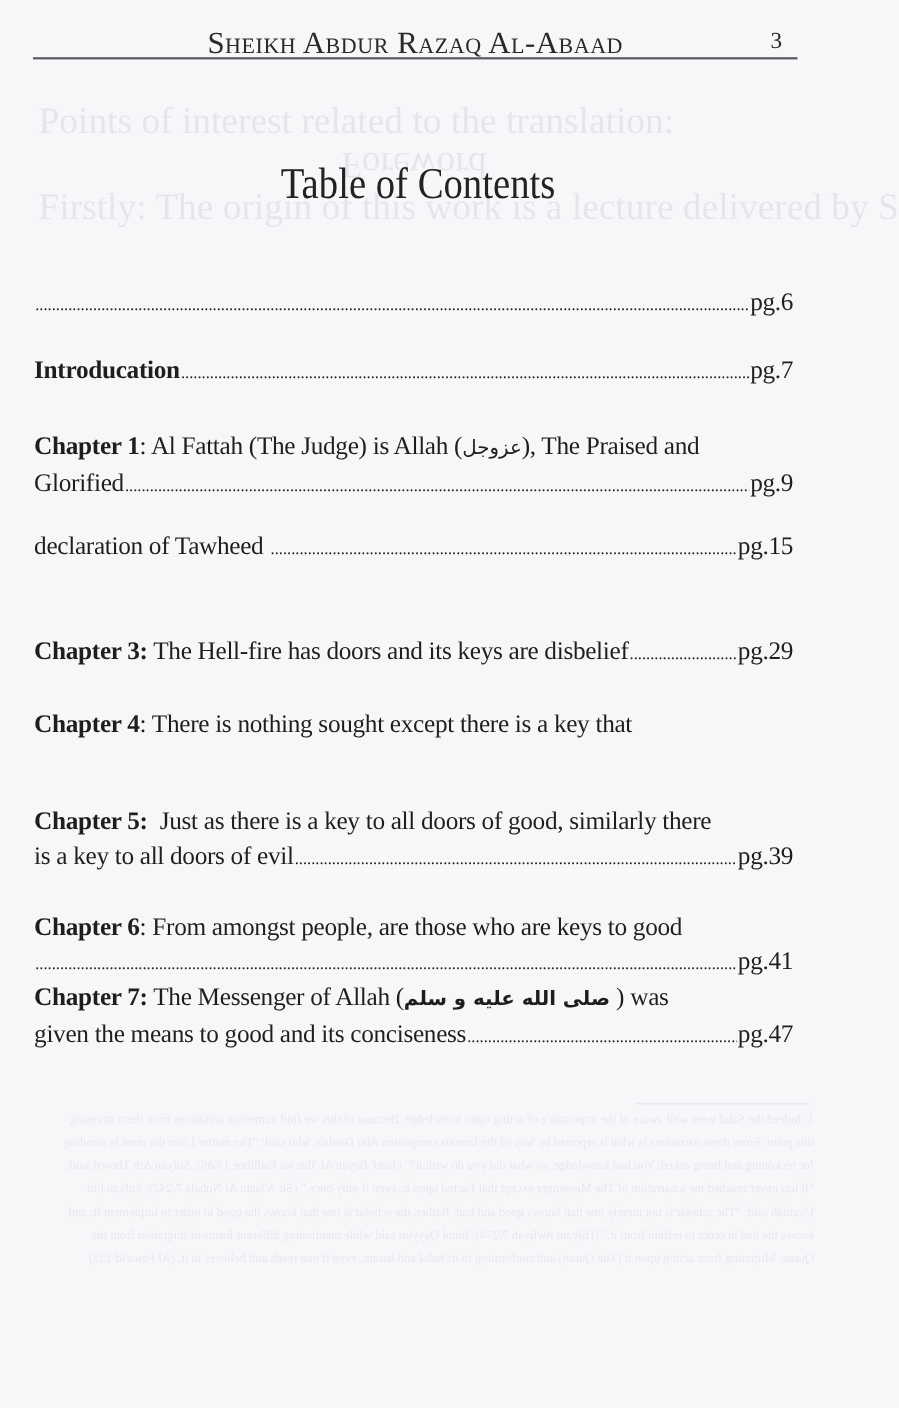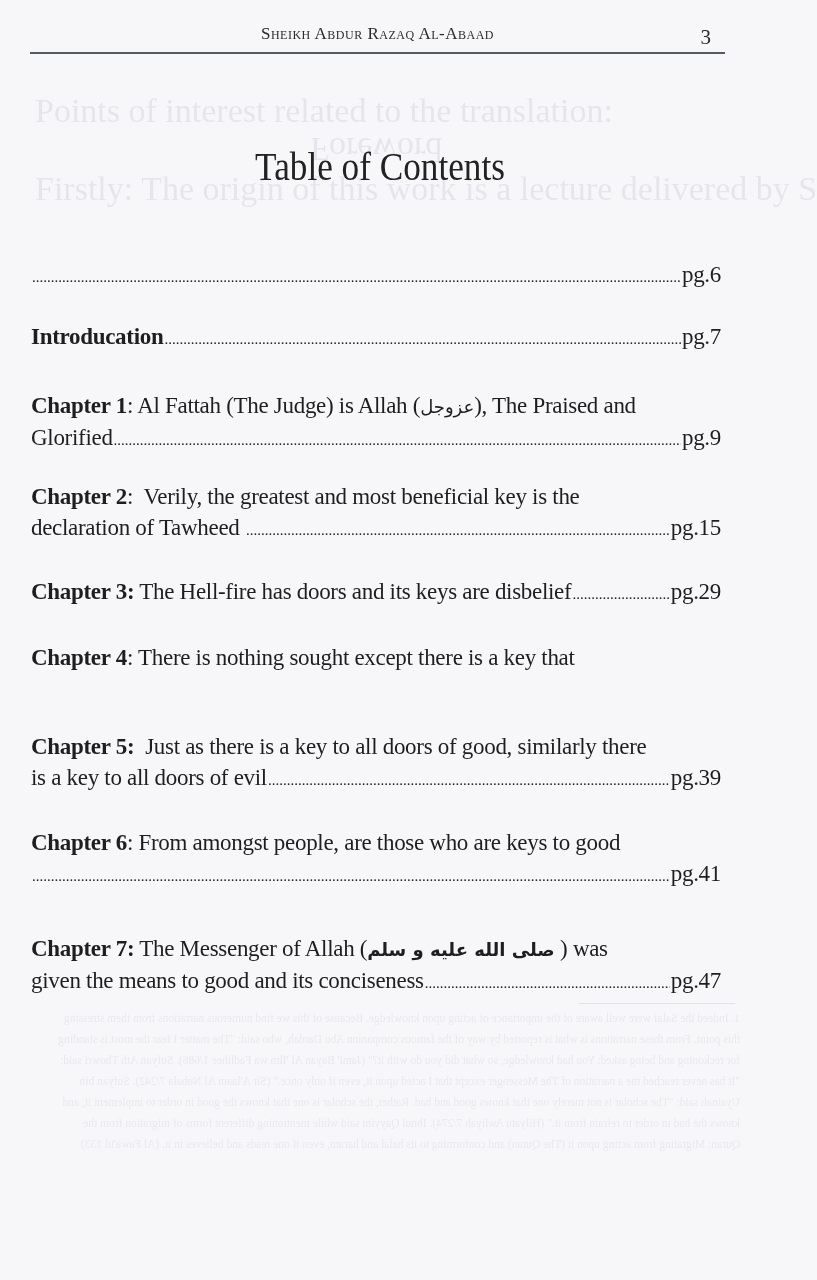--- a/index.html
+++ b/index.html
@@ -32,21 +32,21 @@
       width: 695px;
       height: 30px;
       border-bottom: 2px solid #555b63;
     }
     .header-title {
       position: absolute;
       left: 0;
       right: 0;
       top: 2px;
       text-align: center;
-      font-size: 17px;
+      font-size: 28px;
       letter-spacing: 0.5px;
       font-variant: small-caps;
       color: #2a2a2a;
     }
     .page-number {
       position: absolute;
       right: 14px;
       top: 3px;
       font-size: 21px;
       color: #2a2a2a;
@@ -138,24 +138,20 @@
     </div>
     <div class="line">
       <span>Glorified</span>
       <span class="dots"></span>
       <span class="pg">pg.9</span>
     </div>
   </div>
 
   <div class="entry" style="top:222px;">
     <div class="line">
-      <span class="lbl">Chapter 2</span>
-        <span style="white-space:pre;">:  Verily, the greatest and most beneficial key is the</span>
-    </div>
-    <div class="line">
       <span style="white-space:pre;">declaration of Tawheed </span>
       <span class="dots"></span>
       <span class="pg">pg.15</span>
     </div>
   </div>
 
   <div class="entry" style="top:317px;">
     <div class="line">
       <span class="lbl">Chapter 3:</span>
         <span style="white-space:pre;"> The Hell-fire has doors and its keys are disbelief</span>
@@ -187,21 +183,21 @@
     <div class="line">
       <span class="lbl">Chapter 6</span>
         <span style="white-space:pre;">: From amongst people, are those who are keys to good</span>
     </div>
     <div class="line">
       <span class="dots"></span>
       <span class="pg">pg.41</span>
     </div>
   </div>
 
-  <div class="entry" style="top:674px;text-align:center;">
+  <div class="entry" style="top:632px;text-align:center;">
     <div class="line">
       <span class="lbl">Chapter 7:</span>
         <span style="white-space:pre;"> The Messenger of Allah (</span>
         <span class="arabic" dir="rtl" style="font-weight:bold;">صلى الله عليه و سلم</span>
         <span style="white-space:pre;"> ) was</span>
     </div>
     <div class="line">
       <span>given the means to good and its conciseness</span>
       <span class="dots"></span>
       <span class="pg">pg.47</span>

